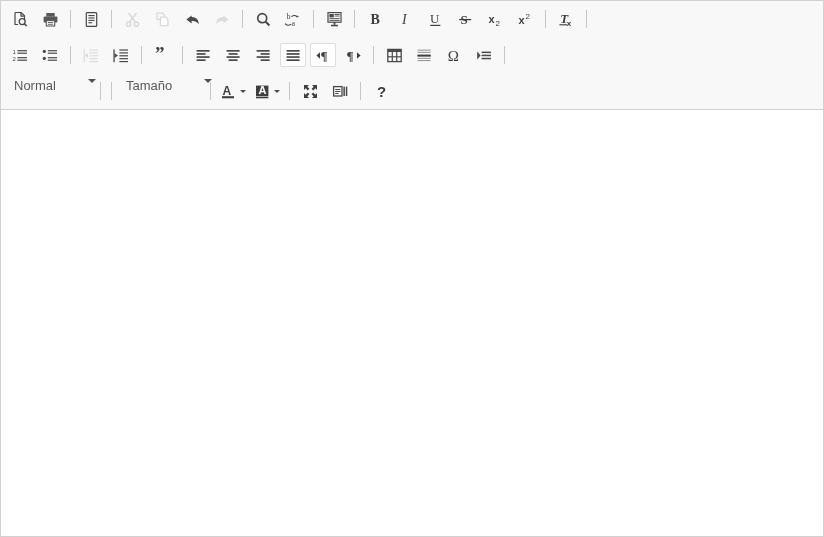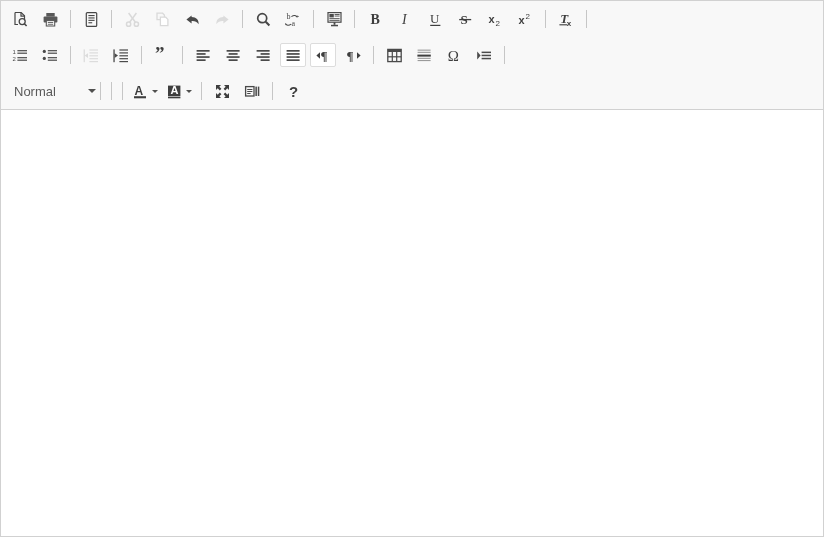--- a/index.html
+++ b/index.html
@@ -72,21 +72,20 @@
     border-color: #dcdcdc;
   }
   .btn.off {
     cursor: default;
     opacity: 1;
   }
 
   
   .combo {
     display: flex;
-    align-items: center;
     height: 26px;
     cursor: pointer;
     padding: 0 2px 0 6px;
     margin: 4px 2px;
     border: 1px solid transparent;
     border-radius: 2px;
     box-sizing: border-box;
     gap: 6px;
   }
   .combo-label {
@@ -459,20 +458,27 @@
           <span class="combo-spacer"></span>
           <span class="caret"></span>
         </div>
       </div>
 
       <div class="sep"></div>
 
 
       <div class="sep"></div>
 
+      <div class="tgroup">
+        <div class="combo w-tamano">
+          <span class="combo-label">Tamaño</span>
+          <span class="combo-spacer"></span>
+          <span class="caret"></span>
+        </div>
+      </div>
 
       <div class="sep"></div>
 
       <div class="tgroup">
         <div class="colorbtn">
           <svg width="17" height="17" viewBox="0 0 17 17">
             <text x="2.4" y="12" font-family="Liberation Sans, sans-serif" font-size="12" font-weight="bold" fill="#3e3e3e">A</text>
             <rect x="2" y="13.2" width="12" height="2.1" fill="#3e3e3e"></rect>
           </svg>
           <span class="caret-sm"></span>

